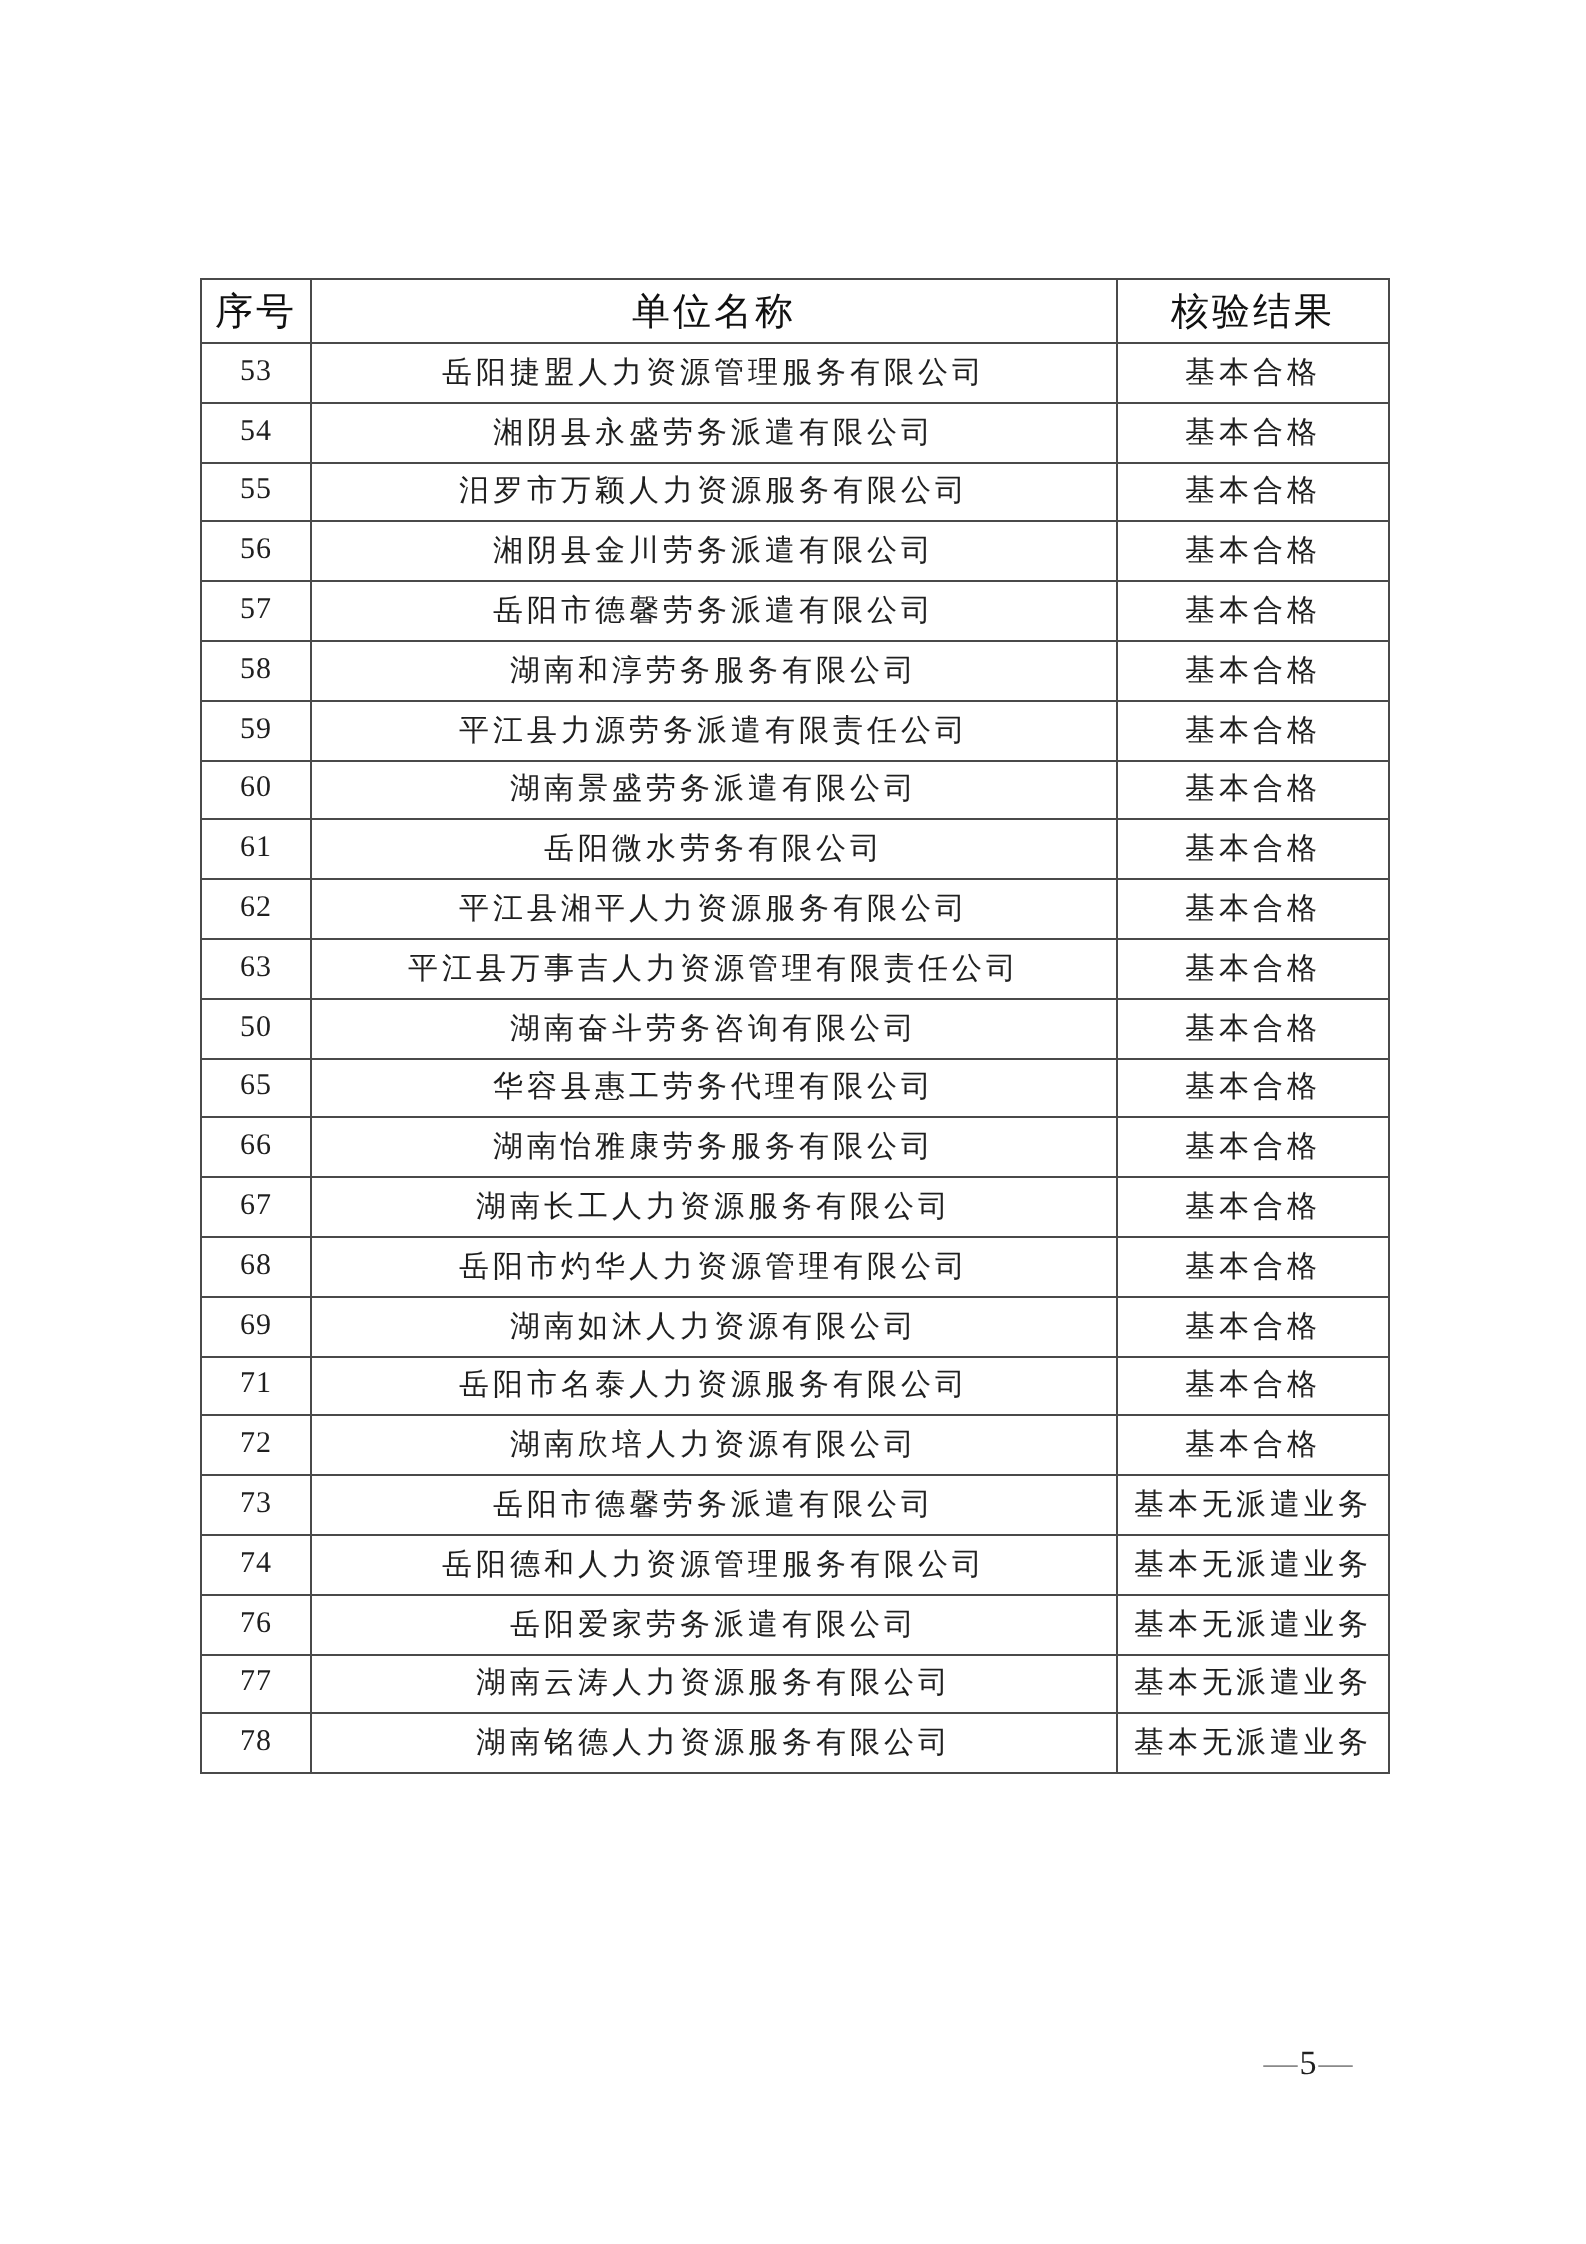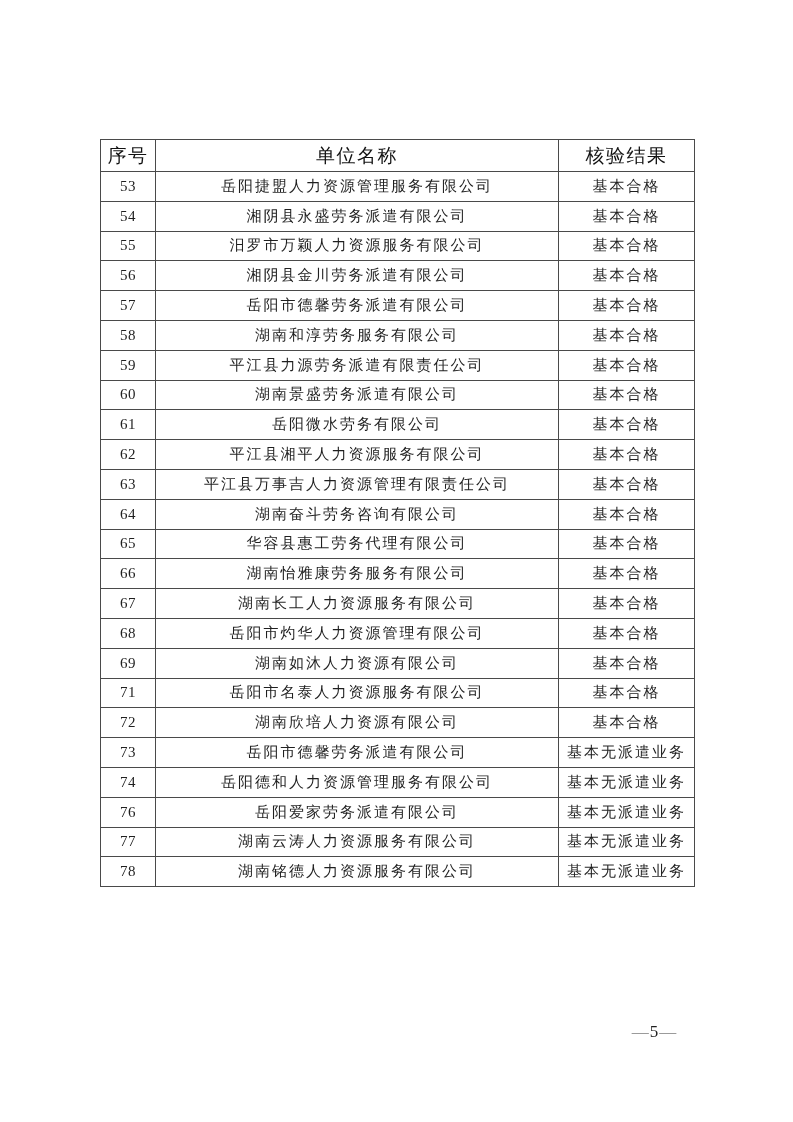--- a/index.html
+++ b/index.html
@@ -144,21 +144,21 @@
           <td class="cell-no">62</td>
           <td class="cell-name">平江县湘平人力资源服务有限公司</td>
           <td class="cell-result">基本合格</td>
         </tr>
         <tr>
           <td class="cell-no">63</td>
           <td class="cell-name">平江县万事吉人力资源管理有限责任公司</td>
           <td class="cell-result">基本合格</td>
         </tr>
         <tr>
-          <td class="cell-no">64</td>
+          <td class="cell-no">50</td>
           <td class="cell-name">湖南奋斗劳务咨询有限公司</td>
           <td class="cell-result">基本合格</td>
         </tr>
         <tr>
           <td class="cell-no">65</td>
           <td class="cell-name">华容县惠工劳务代理有限公司</td>
           <td class="cell-result">基本合格</td>
         </tr>
         <tr>
           <td class="cell-no">66</td>

